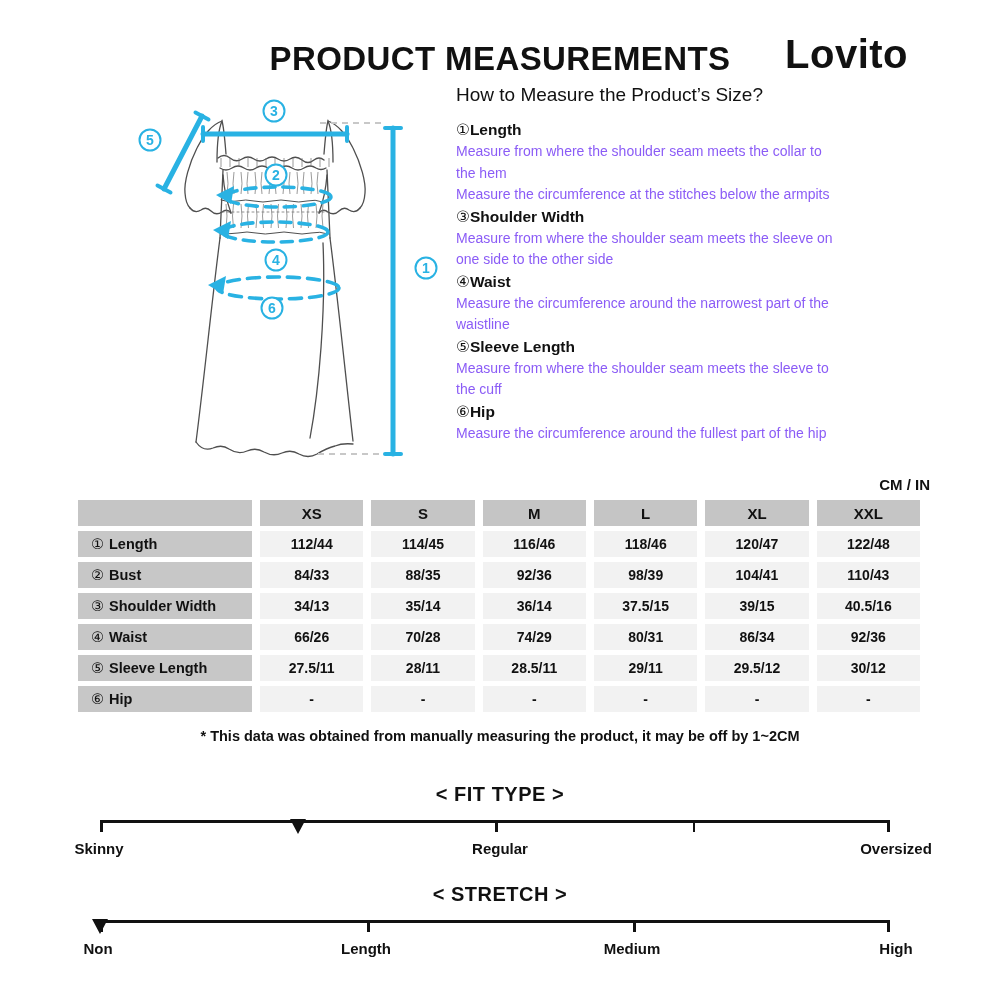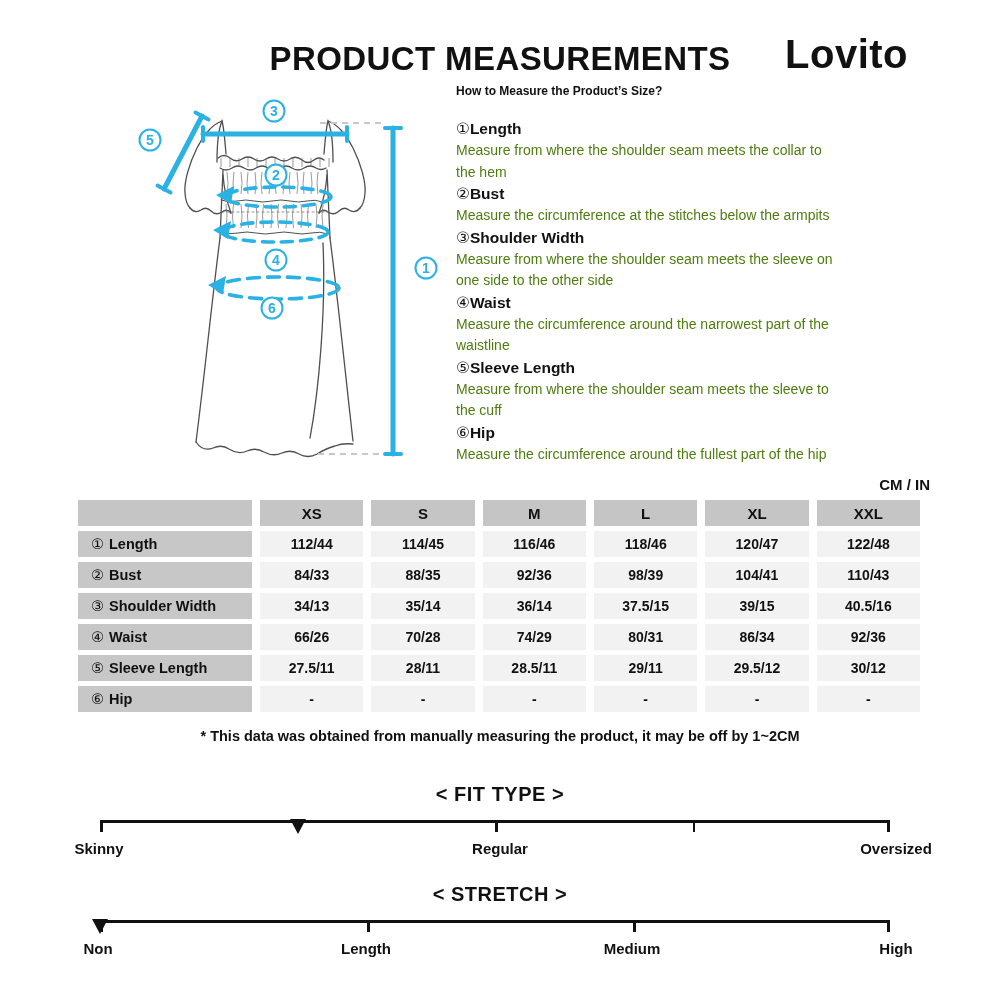--- a/index.html
+++ b/index.html
@@ -10,24 +10,24 @@
   
   .title { position:absolute; top:40px; left:0; width:1000px; text-align:center;
            font-size:33px; font-weight:bold; letter-spacing:.4px; }
   .logo { position:absolute; top:32px; right:92px; font-size:40px; font-weight:bold; letter-spacing:.5px; }
 
   
   .diagram { position:absolute; left:120px; top:90px; width:340px; height:380px; }
 
   
   .howto { position:absolute; left:456px; top:84px; width:460px; }
-  .howto h2 { font-size:12px; font-weight:bold; margin-bottom:20px; }
+  .howto h2 { font-size:19px; font-weight:normal; margin-bottom:13px; }
   .hitem h3 { font-size:15.5px; font-weight:bold; line-height:22px; }
   .hitem h3 .num { font-weight:normal; }
-  .hitem p { font-size:14px; line-height:21.5px; color:#4d7c0f; white-space:pre-line; }
+  .hitem p { font-size:14px; line-height:21.5px; color:#8b5cf6; white-space:pre-line; }
 
   
   .units { position:absolute; top:476px; right:70px; font-size:15px; font-weight:bold; }
   .sizetable { position:absolute; left:78px; top:500px; width:842px;
                display:grid; grid-template-columns:174px repeat(6,1fr); gap:5px 8px; }
   .sizetable .cell { height:26px; display:flex; align-items:center; justify-content:center;
                      font-size:14.5px; }
   .sizetable .th { background:#c5c5c5; font-weight:bold; font-size:15px; }
   .sizetable .corner { background:#c5c5c5; }
   .sizetable .rowlabel { background:#c7c7c7; justify-content:flex-start; padding-left:13px;
@@ -151,21 +151,20 @@
   </svg>
 
   <section class="howto">
     <h2>How to Measure the Product’s Size?</h2>
     <div class="hitem">
       <h3><span class="num">①</span><span>Length</span></h3>
       <p>Measure from where the shoulder seam meets the collar to
 the hem</p>
     </div>
     <div class="hitem">
-      <h3><span class="num">②</span><span>Bust</span></h3>
       <p>Measure the circumference at the stitches below the armpits</p>
     </div>
     <div class="hitem">
       <h3><span class="num">③</span><span>Shoulder Width</span></h3>
       <p>Measure from where the shoulder seam meets the sleeve on
 one side to the other side</p>
     </div>
     <div class="hitem">
       <h3><span class="num">④</span><span>Waist</span></h3>
       <p>Measure the circumference around the narrowest part of the

